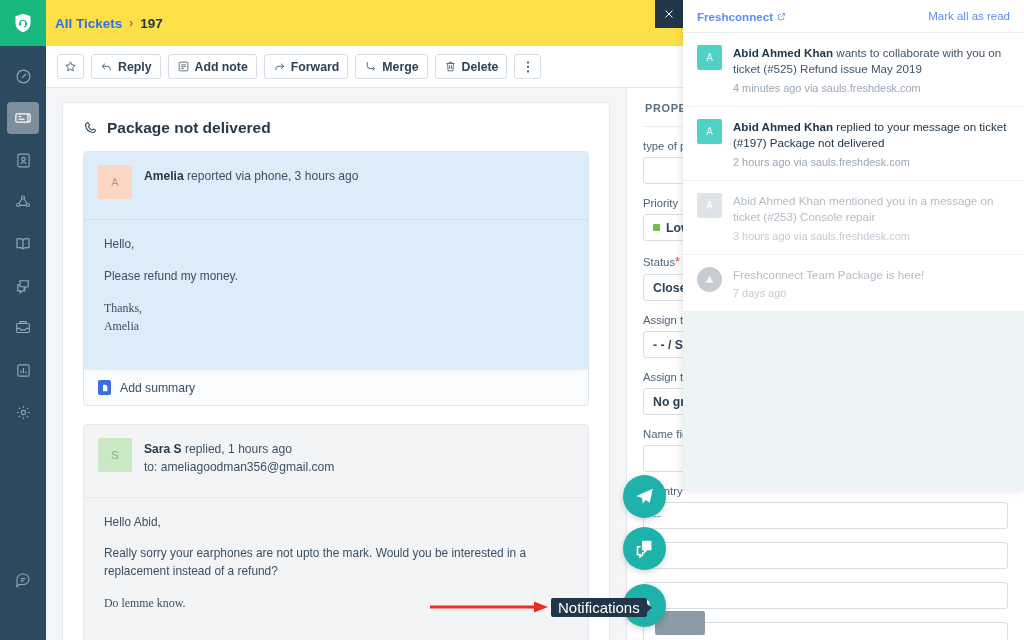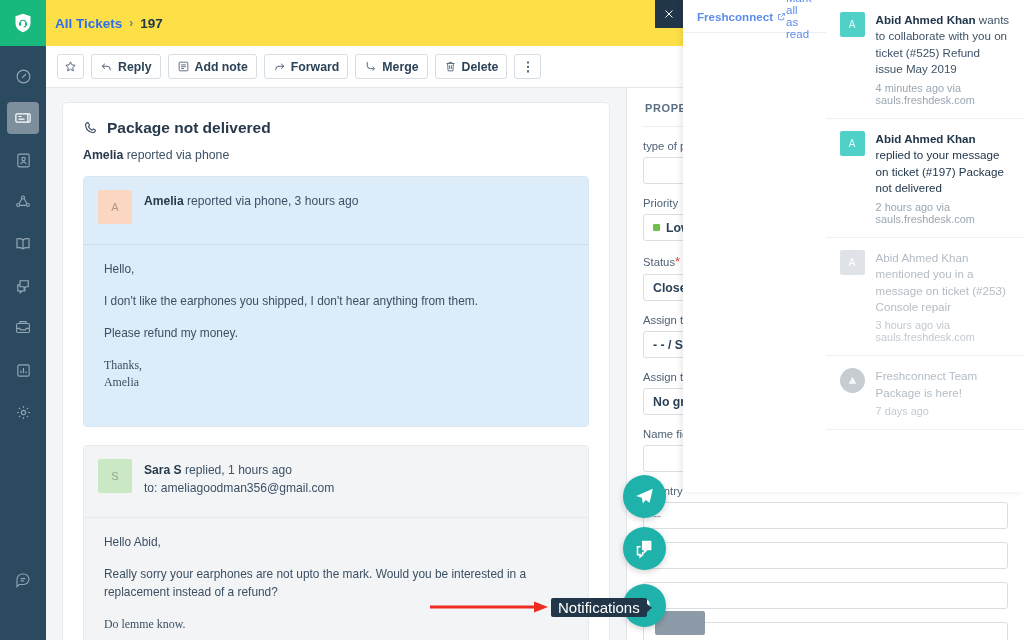--- a/index.html
+++ b/index.html
@@ -143,21 +143,21 @@
 
   
   .notif-close {
     position: absolute; left: 655px; top: 0; width: 28px; height: 28px;
     background: #22364a; color: #ffffff;
     display: flex; align-items: center; justify-content: center;
   }
   .notif-panel {
     position: absolute; left: 683px; top: 0; width: 341px; height: 492px;
     background: #ffffff; box-shadow: -2px 0 7px rgba(0,0,0,.09);
-    display: flex; flex-direction: row;
+    display: flex; flex-direction: column;
   }
   .notif-head {
     height: 33px; display: flex; align-items: center; justify-content: space-between;
     padding: 0 14px; border-bottom: 1px solid #eceff2; flex: 0 0 33px;
   }
   .fc-link { color: #5b8def; font-size: 11.6px; font-weight: bold; display: flex; align-items: center; gap: 4px;}
   .mark-read { color: #5b8def; font-size: 11.5px; }
   .notif-list { background: #fff; }
   .notif-item {
     display: flex; gap: 11px; padding: 12px 14px 12px 14px;
@@ -325,42 +325,45 @@
 
   <div class="main">
     <div class="card">
       <div class="ticket-head">
         <div class="ticket-title-row">
           <svg width="17" height="17" viewBox="0 0 24 24" fill="none" stroke="#3d5166" stroke-width="1.6">
             <path d="M7.3 4.2 9.4 7.1 7.6 9.2c1 2.2 2.9 4.1 5.2 5.2l2.1-1.8 2.9 2.1c-.7 1.9-2.3 3.2-4 3-5.3-.7-9.4-4.8-10.2-10.1-.2-1.8 1.1-3.4 3-4.1Z"></path>
           </svg>
           <span class="ticket-title">Package not delivered</span>
         </div>
-        <div class="ticket-sub">
-          <b>Amelia</b>
-          <span>reported via phone</span>
-        </div>
       </div>
 
       <div class="convo">
 
         <div class="msg blue">
           <div class="msg-head">
             <div class="avatar-sq av-peach">A</div>
             <div class="msg-meta">
               <b>Amelia</b>
               <span>reported via phone, 3 hours ago</span>
             </div>
           </div>
           <div class="msg-body">
             <p>Hello,</p>
-            <p>I don't like the earphones you shipped, I don't hear anything from them.</p>
             <p>Please refund my money.</p>
             <p style="white-space:pre-line">Thanks,
 Amelia</p>
+          </div>
+          <div class="msg-foot">
+            <span class="doc-icon">
+              <svg width="8" height="10" viewBox="0 0 24 24" fill="#ffffff">
+                  <path d="M6 2h8l5 5v15H6Z"></path>
+                </svg>
+            </span>
+            <span>Add summary</span>
           </div>
         </div>
 
         <div class="convo-gap"></div>
 
         <div class="msg gray">
           <div class="msg-head">
             <div class="avatar-sq av-green">S</div>
             <div class="msg-meta">
               <div>

